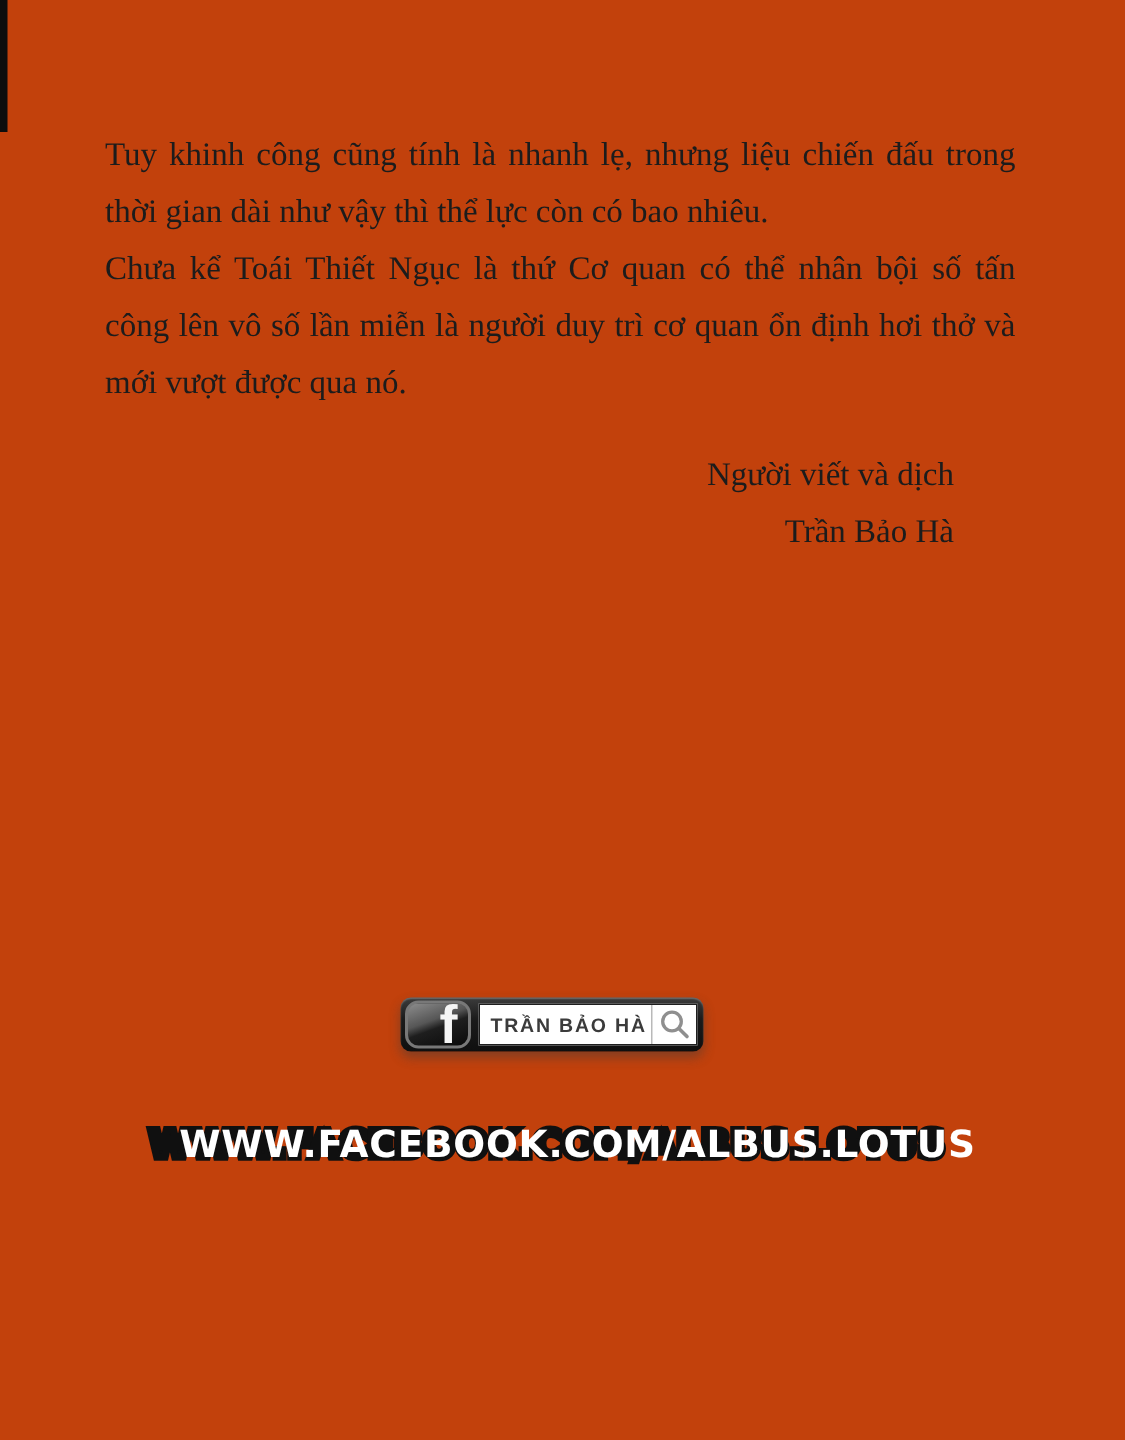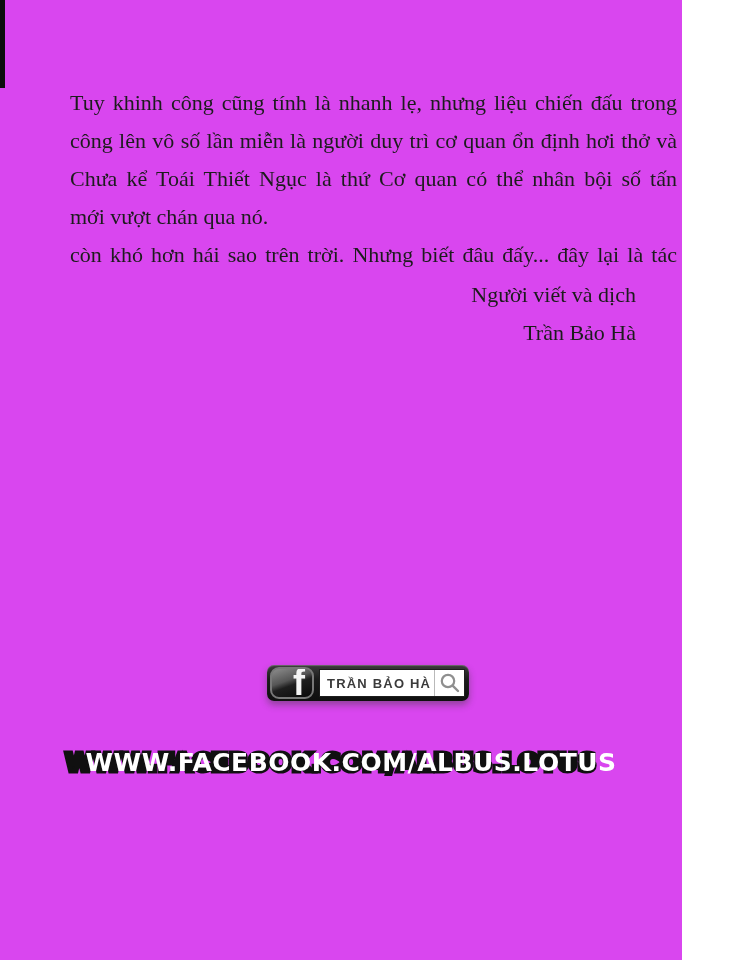--- a/index.html
+++ b/index.html
@@ -1,21 +1,21 @@
 <!DOCTYPE html>
 <html><head>
 <meta charset="utf-8">
 <style>
   * { margin: 0; padding: 0; box-sizing: border-box; }
   html, body { background: #ffffff; }
   .page {
     position: relative;
-    width: 682px;
+    width: 750px;
     height: 960px;
-    background: #d946ef;
+    background: #c2410c;
     overflow: hidden;
     font-family: "Liberation Serif", "DejaVu Serif", serif;
     color: #1c1c1c;
   }
   .scan-artifact {
     position: absolute;
     left: 0; top: 0;
     width: 5px; height: 88px;
     background: #0d0d0d;
   }
@@ -33,21 +33,21 @@
     text-align-last: justify;
     white-space: normal;
   }
   .line.para-end {
     text-align-last: left;
   }
   .signature-line {
     text-align: right;
     padding-right: 41px;
   }
-  .signature-line.byline { margin-top: 2px; }
+  .signature-line.byline { margin-top: 23px; }
 
   
   .fb-badge {
     position: absolute;
     left: 267px;
     top: 665px;
     width: 202px;
     height: 36px;
     background: linear-gradient(180deg, #3c3c3c 0%, #1b1b1b 40%, #0f0f0f 100%);
     border-radius: 7px;
@@ -135,24 +135,24 @@
 </style>
 </head>
 <body>
 
 <div class="page">
 
   <div class="scan-artifact"></div>
 
   <div class="text-block">
     <div class="line">Tuy khinh công cũng tính là nhanh lẹ, nhưng liệu chiến đấu trong</div>
+    <div class="line para-end">thời gian dài như vậy thì thể lực còn có bao nhiêu.</div>
+    <div class="line">Chưa kể Toái Thiết Ngục là thứ Cơ quan có thể nhân bội số tấn</div>
     <div class="line">công lên vô số lần miễn là người duy trì cơ quan ổn định hơi thở và</div>
-    <div class="line">Chưa kể Toái Thiết Ngục là thứ Cơ quan có thể nhân bội số tấn</div>
-    <div class="line para-end">mới vượt chán qua nó.</div>
-    <div class="line">còn khó hơn hái sao trên trời. Nhưng biết đâu đấy... đây lại là tác</div>
+    <div class="line para-end">mới vượt được qua nó.</div>
 
     <div class="signature-line byline">Người viết và dịch</div>
     <div class="signature-line">Trần Bảo Hà</div>
   </div>
 
   <div class="fb-badge">
     <div class="fb-tile">
       <span class="fb-letter">f</span>
     </div>
     <div class="fb-searchbox">

